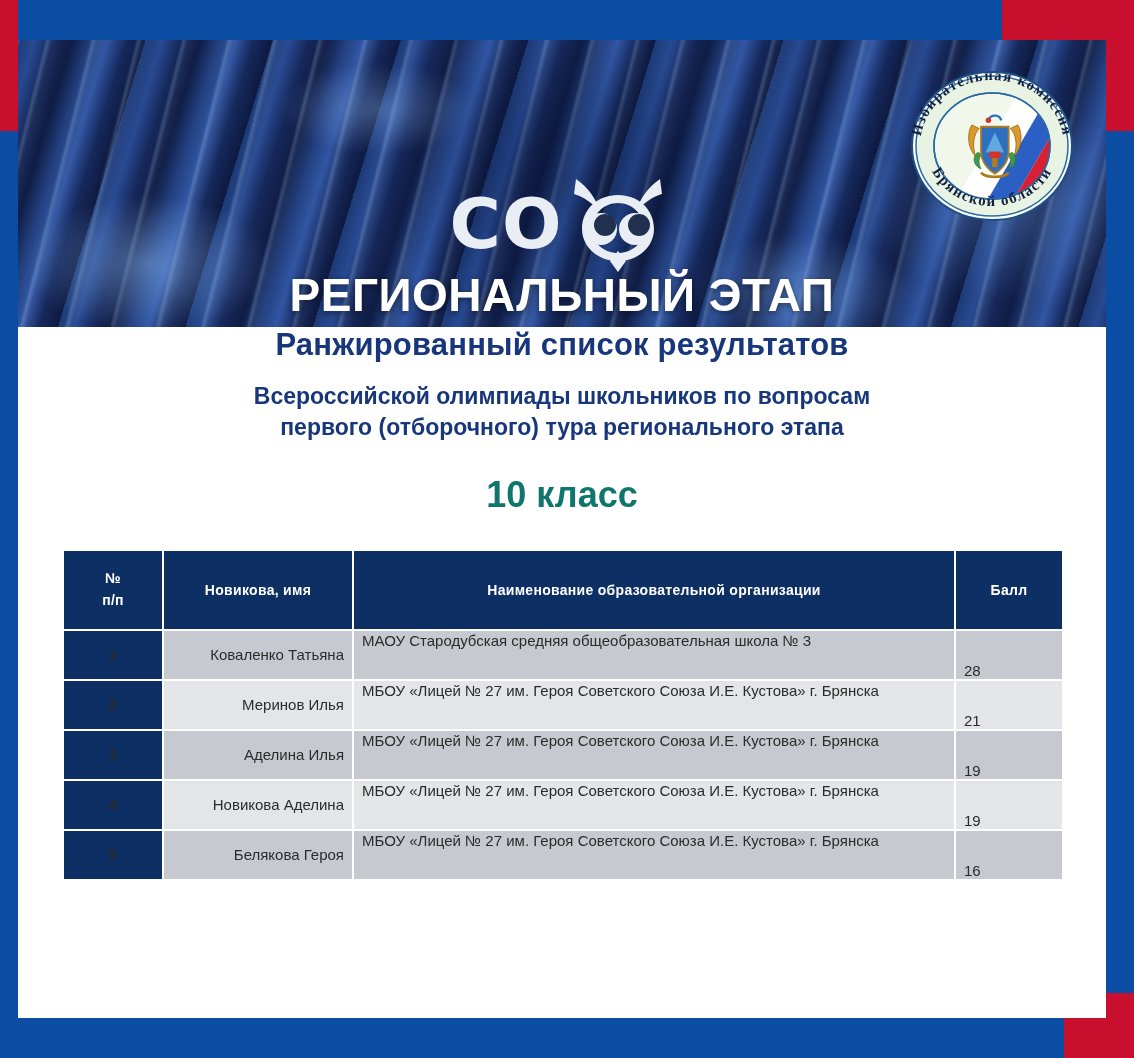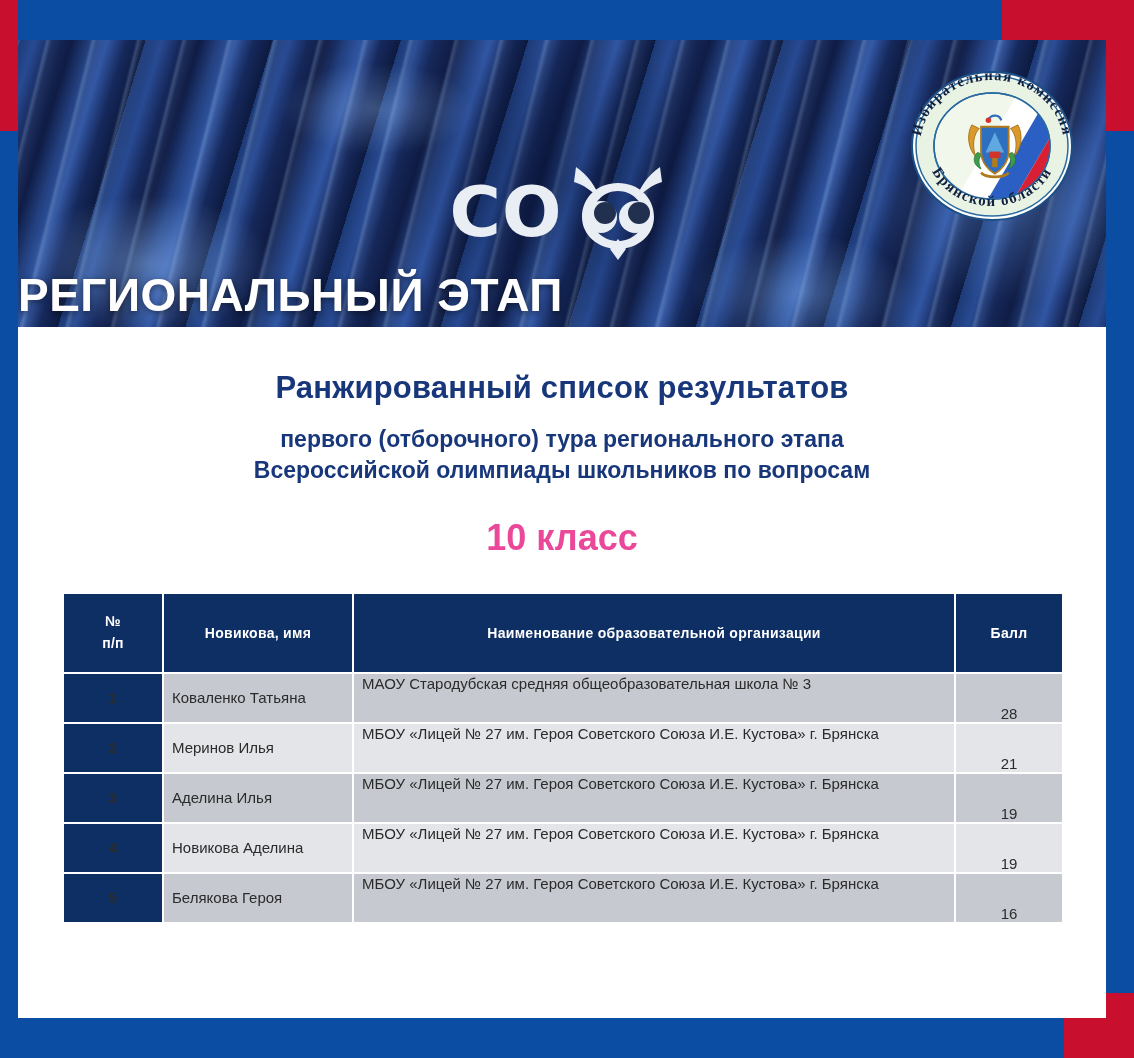--- a/index.html
+++ b/index.html
@@ -77,67 +77,67 @@
   
   .wordmark{
     position:absolute;left:0;right:0;top:133px;
     display:flex;justify-content:center;align-items:center;
     pointer-events:none;
   }
   .wm-text{
     font-family:"DejaVu Sans","Liberation Sans",sans-serif;
     font-weight:bold;font-size:70px;letter-spacing:1px;
     color:#e9eef5;line-height:1;
-    display:flex;align-items:center;
+    display:flex;align-items:center;margin-top:12px;
   }
   .owl{
     position:relative;width:120px;height:78px;margin:0 -4px;
     display:inline-block;
   }
   .owl svg{position:absolute;left:0;top:-12px;}
 
   
   .stage{
     position:absolute;left:0;right:0;top:228px;
+    text-align:center;
     font-family:"Liberation Sans","DejaVu Sans",sans-serif;
     font-weight:bold;font-size:46px;letter-spacing:.5px;
     color:#ffffff;
     text-shadow:0 2px 6px rgba(0,0,0,.45);
   }
 
   
   .emblem{
     position:absolute;right:22px;top:20px;
     width:184px;height:168px;
   }
 
   
   .doc{position:absolute;left:0;top:287px;width:1088px;}
 
   .title{
     text-align:center;
     font-weight:bold;
     color:#17377a;
     font-size:31px;
-    margin-top:43px;
     letter-spacing:.2px;
   }
   .subtitle{
     text-align:center;
     font-weight:bold;
     color:#17377a;
     font-size:23px;
     line-height:1.36;
     margin-top:18px;
     padding:0 120px;
   }
   .grade{
     text-align:center;
     font-weight:bold;
-    color:#ec4899;
+    color:#0f766e;
     font-size:36px;
     margin-top:30px;
   }
 
   
   .table-wrap{margin:33px 44px 0 44px;}
   table.results{
     width:1000px;
     border-collapse:separate;
     border-spacing:2px;
@@ -168,30 +168,29 @@
   }
   td.cell-num{
     background:#0e2f64;
     color:#ffffff;
     font-weight:bold;
     font-size:16px;
     text-align:center;
     vertical-align:middle;
   }
   td.cell-name{
-    text-align:left;
+    text-align:right;
     vertical-align:middle;
   }
   td.cell-org{
     vertical-align:top;
     padding-top:9px;
     line-height:1.3;
   }
   td.cell-score{
-    text-align:center;
     vertical-align:bottom;
     padding-bottom:9px;
     margin-left:45px;
   }
   tr.row-a td.cell-name, tr.row-a td.cell-org, tr.row-a td.cell-score{background:#c6cad0;}
   tr.row-b td.cell-name, tr.row-b td.cell-org, tr.row-b td.cell-score{background:#e3e5e9;}
   tr.data-row{height:48px;}
 </style>
 </head>
 <body>
@@ -277,22 +276,22 @@
         </text>
       </svg>
     </div>
   </div>
 
   <div class="doc">
 
     <div class="title">Ранжированный список результатов</div>
 
     <div class="subtitle">
+      <div>Всероссийской олимпиады школьников по вопросам</div>
       <div>первого (отборочного) тура регионального этапа</div>
-      <div>Всероссийской олимпиады школьников по вопросам</div>
     </div>
 
     <div class="grade">10 класс</div>
 
     <div class="table-wrap">
       <table class="results">
         <colgroup>
           <col class="col-num">
             <col class="col-name">
             <col class="col-org">

